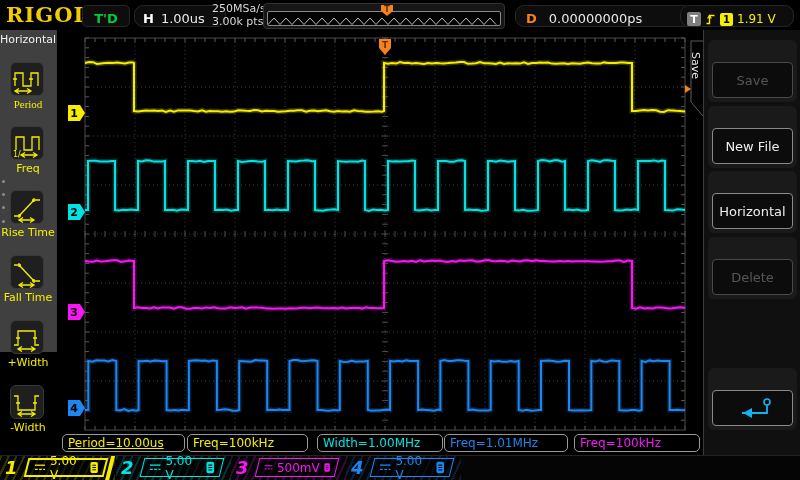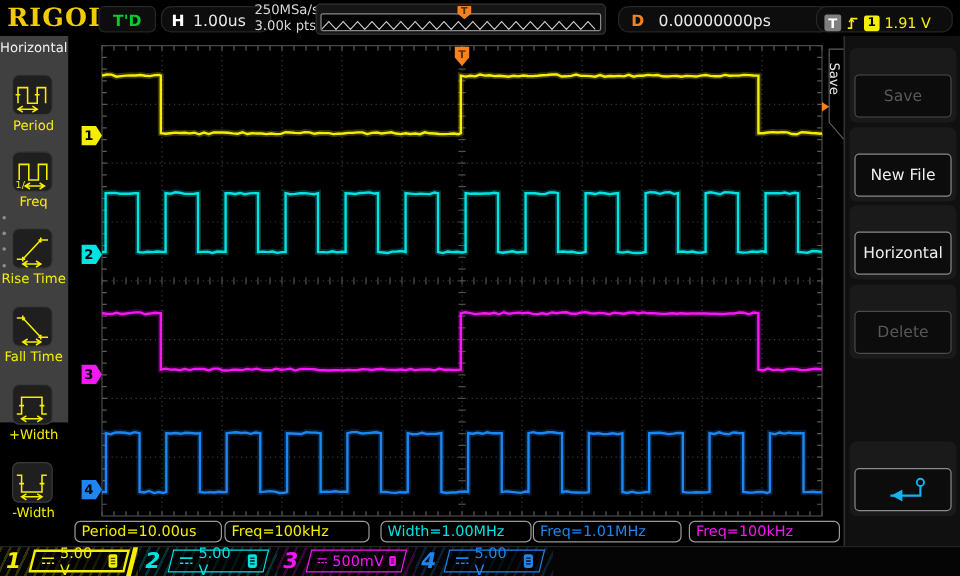--- a/index.html
+++ b/index.html
@@ -112,21 +112,21 @@
       <path d="M2.6 6.5 L4.5 3.6 L6.4 6.5" fill="none" stroke="#f5ee00" stroke-width="1.2"></path>
     </svg>
     <span class="src" id="tsrc" style="background: rgb(245, 238, 0);">1</span>
     <span class="lvl" id="tlvl" style="color: rgb(245, 238, 0);">1.91 V</span>
   </div>
 </div>
 
 <div id="lmenu" class="abs">
   <div id="lmenu-title">Horizontal</div>
   <div id="lmenu-items">
-      <div class="mitem" style="top: 32px; height: 52px;">
+      <div class="mitem" style="top: 32px; height: 52px; font-family: Liberation Serif, serif;">
         <div class="micon">
     <svg width="32" height="34" viewBox="0 0 32 34">
       <path d="M4 23 V10 H12 V23 H20 V10 H27 V23 M4 28 H20 M8 25.5 L4 28 L8 30.5 M16 25.5 L20 28 L16 30.5 M2 16 h4 M4 14 v4  M18 16 h4 M20 14 v4 " fill="none" stroke="#f5ee00" stroke-width="1.3"></path>
 
     </svg></div>
    <div class="mlabel" style="color:#f5ee00">Period</div>
       </div>
       <div class="mitem" style="top: 96px; height: 52px;">
         <div class="micon">
     <svg width="32" height="34" viewBox="0 0 32 34">
@@ -562,21 +562,21 @@
         <svg width="56" height="26" viewBox="0 0 56 26">
       <circle cx="42" cy="7" r="3" fill="none" stroke="#12b4f0" stroke-width="1.6"></circle>
       <path d="M42 10 V18 H17" fill="none" stroke="#12b4f0" stroke-width="1.8"></path>
       <path d="M18 18 L27 13 V23 Z" fill="#12b4f0"></path>
         </svg>
       </div>
     </div>
   </div>
 
 <div id="measbar">
-    <div class="measbox" style="left: 62px; width: 123px; color: rgb(245, 238, 0);">Period=10.00us</div>
+    <div class="measbox" style="left: 62px; width: 123px; color: rgb(245, 238, 0); text-decoration: underline;">Period=10.00us</div>
     <div class="measbox" style="left: 187px; width: 121px; color: rgb(245, 238, 0);">Freq=100kHz</div>
     <div class="measbox" style="left: 317px; width: 126px; color: rgb(0, 227, 227);">Width=1.00MHz</div>
     <div class="measbox" style="left: 444px; width: 124px; color: rgb(30, 134, 240);">Freq=1.01MHz</div>
     <div class="measbox" style="left: 574px; width: 126px; color: rgb(245, 24, 245);">Freq=100kHz</div>
   </div>
 
 <div id="chbar" class="abs">
 
 <div class="chsec" style="left: 0px; width: 115px; background: repeating-linear-gradient(115deg, rgba(245, 238, 0, 0.2) 0px, rgba(245, 238, 0, 0.2) 2px, rgba(0, 0, 0, 0) 2px, rgba(0, 0, 0, 0) 7px);">
    <span class="chnum" style="color:#f5ee00">1</span>

